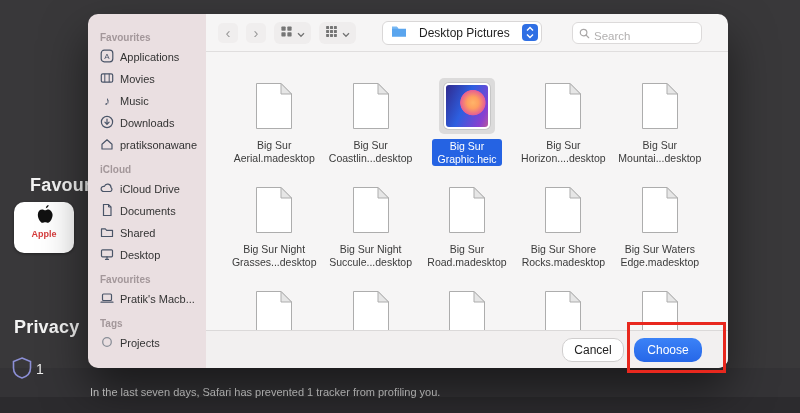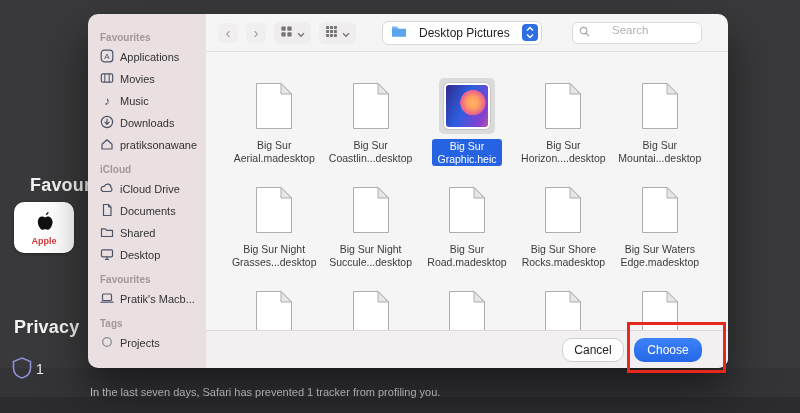--- a/index.html
+++ b/index.html
@@ -5,21 +5,21 @@
   html,body { margin:0; padding:0; background:#222; }
   .stage { position:relative; width:800px; height:413px; overflow:hidden;
            background:#39383a; font-family:"Liberation Sans",sans-serif; }
 
   
   .bg-heading { position:absolute; color:#f3f3f3; font-weight:700; font-size:18px; letter-spacing:.2px; }
   .bg-fav  { left:30px; top:175px; }
   .bg-priv { left:14px; top:317px; }
   .apple-card { position:absolute; left:14px; top:202px; width:60px; height:51px; background:#fff;
                 border-radius:10px; display:flex; flex-direction:column; align-items:center;
-                justify-content:center; gap:0; box-shadow:0 1px 3px rgba(0,0,0,.4); }
+                gap:0; box-shadow:0 1px 3px rgba(0,0,0,.4); }
   .apple-label { color:#d63c3c; font-size:9px; font-weight:700; margin-top:-1px; }
   .bottom-strip  { position:absolute; left:0; top:368px; width:800px; height:45px; background:#343336; }
   .bottom-strip2 { position:absolute; left:0; top:397px; width:800px; height:16px; background:#2c2b2e; }
   .shield-wrap { position:absolute; left:12px; top:357px; }
   .tracker-count { position:absolute; left:36px; top:361px; color:#ededed; font-size:14px; }
   .privacy-msg { position:absolute; left:90px; top:386px; color:#d9d9d9; font-size:11px; }
 
   
   .dialog { position:absolute; left:88px; top:14px; width:640px; height:354px; border-radius:10px;
             overflow:hidden; display:flex; box-shadow:0 22px 45px rgba(0,0,0,.5); }
@@ -37,21 +37,21 @@
   .nav-btn { width:20px; height:20px; border-radius:5px; background:#f0eeee; color:#9a9a9a;
              font-size:15px; line-height:1; display:flex; align-items:center; justify-content:center; }
   .view-btn { height:22px; border-radius:6px; background:#efeded; display:flex; align-items:center;
               gap:4px; padding:0 6px; }
   .path-select { height:22px; border:1px solid #d9d7d7; background:#fff; border-radius:6px;
                  display:flex; align-items:center; gap:12px; padding:0 3px 0 8px; margin-left:18px; }
   .path-label { font-size:12px; color:#1e1e1e; }
   .updown { width:16px; height:17px; background:#2f6fe4; border-radius:4px; display:flex;
             flex-direction:column; align-items:center; justify-content:center; gap:1px; }
   .search { margin-left:auto; margin-right:14px; width:116px; height:20px; border:1px solid #dcdada;
-            background:#fff; border-radius:6px; display:flex; align-items:flex-start; gap:20px; padding:0 6px; }
+            background:#fff; border-radius:6px; display:flex; align-items:flex-end; gap:2px; padding:0 6px; }
   .search input { border:none; outline:none; width:100%; font-size:11.5px; color:#333; background:transparent;
                   font-family:"Liberation Sans",sans-serif; }
   .search input::placeholder { color:#b2b0b0; }
 
   
   .files { flex:none; height:278px; overflow:hidden; display:grid; grid-template-columns:repeat(5,1fr);
            grid-auto-rows:104px; padding:26px 20px 0; box-sizing:border-box; justify-items:center; }
   .cell { display:flex; flex-direction:column; align-items:center; width:100%; }
   .ia { height:56px; display:flex; align-items:center; justify-content:center; }
   .flabel { margin-top:5px; font-size:10.5px; line-height:12.5px; color:#3b3b3b; text-align:center; }

